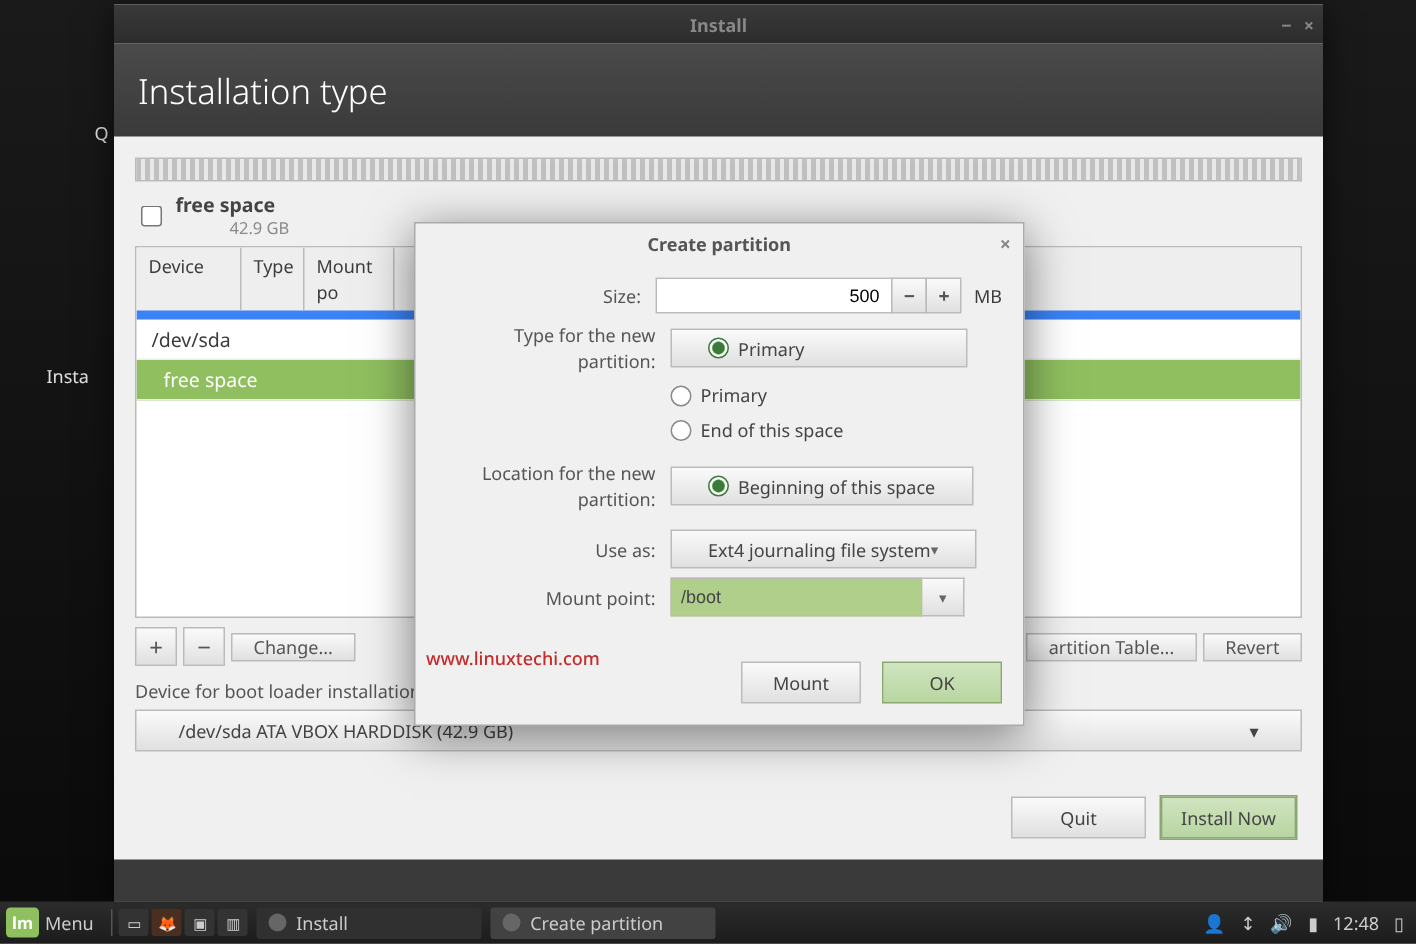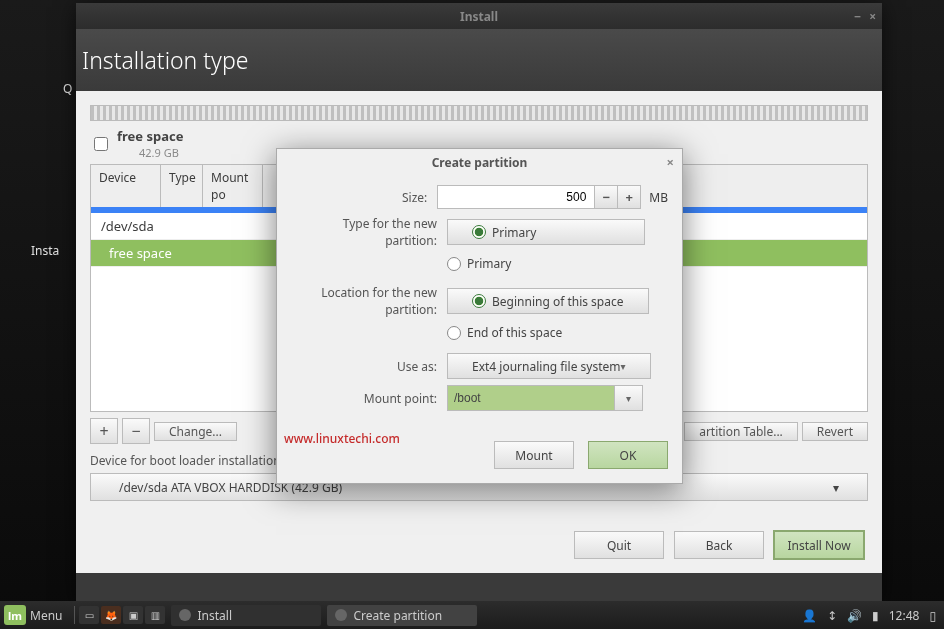--- a/index.html
+++ b/index.html
@@ -31,40 +31,40 @@
     display: flex; align-items: center; justify-content: center;
     position: relative;
     color: #888; font-weight: bold; font-size: 12px;
   }
   .win-titlebar .controls { position: absolute; right: 6px; display: flex; gap: 8px; }
   .win-titlebar .controls span { color: #888; cursor: pointer; }
   .install-header {
     background: linear-gradient(#4a4a4a,#3a3a3a);
     height: 62px;
     display: flex; align-items: center;
-    padding-left: 6px;
+    padding-left: 16px;
     color: #fff; font-size: 23px; font-weight: 300;
   }
   .content {
     padding: 14px 14px 0 14px;
     position: relative;
     height: calc(100% - 88px);
   }
   .bar-ruler {
     height: 16px;
     background: repeating-linear-gradient(90deg,#c0c0c0 0 3px,#e8e8e8 3px 6px);
     border:1px solid #bbb;
   }
   .freespace-lbl {
     margin-top: 6px;
     display: flex; align-items: center; gap: 6px;
     color: #666;
   }
   .freespace-lbl input[type=checkbox]{ width:14px;height:14px;}
-  .freespace-lbl .sz { font-size: 11px; color:#8a8a8a; margin-left: 22px; display:block;}
+  .freespace-lbl .sz { font-size: 11px; color:#8a8a8a; margin-left: 36px; display:block;}
   .part-table {
     margin-top: 4px;
     border: 1px solid #bbb;
     background: #fff;
     height: 248px;
     overflow: hidden;
   }
   .pt-head { display:flex; background:#eee; border-bottom:6px solid #3b82f6; }
   .pt-head div { padding: 4px 8px; border-right:1px solid #bbb; font-size:12px; }
   .pt-row { padding: 4px 10px; font-size:13px; border-bottom:1px solid #eee;}
@@ -240,23 +240,20 @@
     <div class="bl-label">Device for boot loader installation:</div>
     <div class="bl-select">
       <span>/dev/sda ATA VBOX HARDDISK (42.9 GB)</span>
       <span>▾</span>
     </div>
 
     <div class="footer">
       <div class="btn">
           <span>Quit</span>
         </div>
-      <div class="btn">
-          <span>Back</span>
-        </div>
       <div class="btn primary">
           <span>Install Now</span>
         </div>
     </div>
 
     <div class="gray-footer"></div>
   </div>
 </div>
 
 <div class="modal">
@@ -281,32 +278,32 @@
           <span>Primary</span>
         </label>
     </div>
     <div class="frow">
       <div class="flabel"></div>
       <label class="radio">
           <span class="bubble"></span>
           <span>Primary</span>
         </label>
     </div>
+    <div class="frow">
+      <div class="flabel"></div>
+      <label class="radio">
+          <span class="bubble"></span>
+          <span>End of this space</span>
+        </label>
+    </div>
     <div class="frow" style="margin-top:12px;">
       <div class="flabel">Location for the new partition:</div>
       <label class="radio sel">
           <span class="bubble"></span>
           <span>Beginning of this space</span>
-        </label>
-    </div>
-    <div class="frow">
-      <div class="flabel"></div>
-      <label class="radio">
-          <span class="bubble"></span>
-          <span>End of this space</span>
         </label>
     </div>
     <div class="frow" style="margin-top:12px;">
       <div class="flabel">Use as:</div>
       <div class="sel">
         <span>Ext4 journaling file system</span>
         <span class="arrow">▾</span>
       </div>
     </div>
     <div class="frow">

